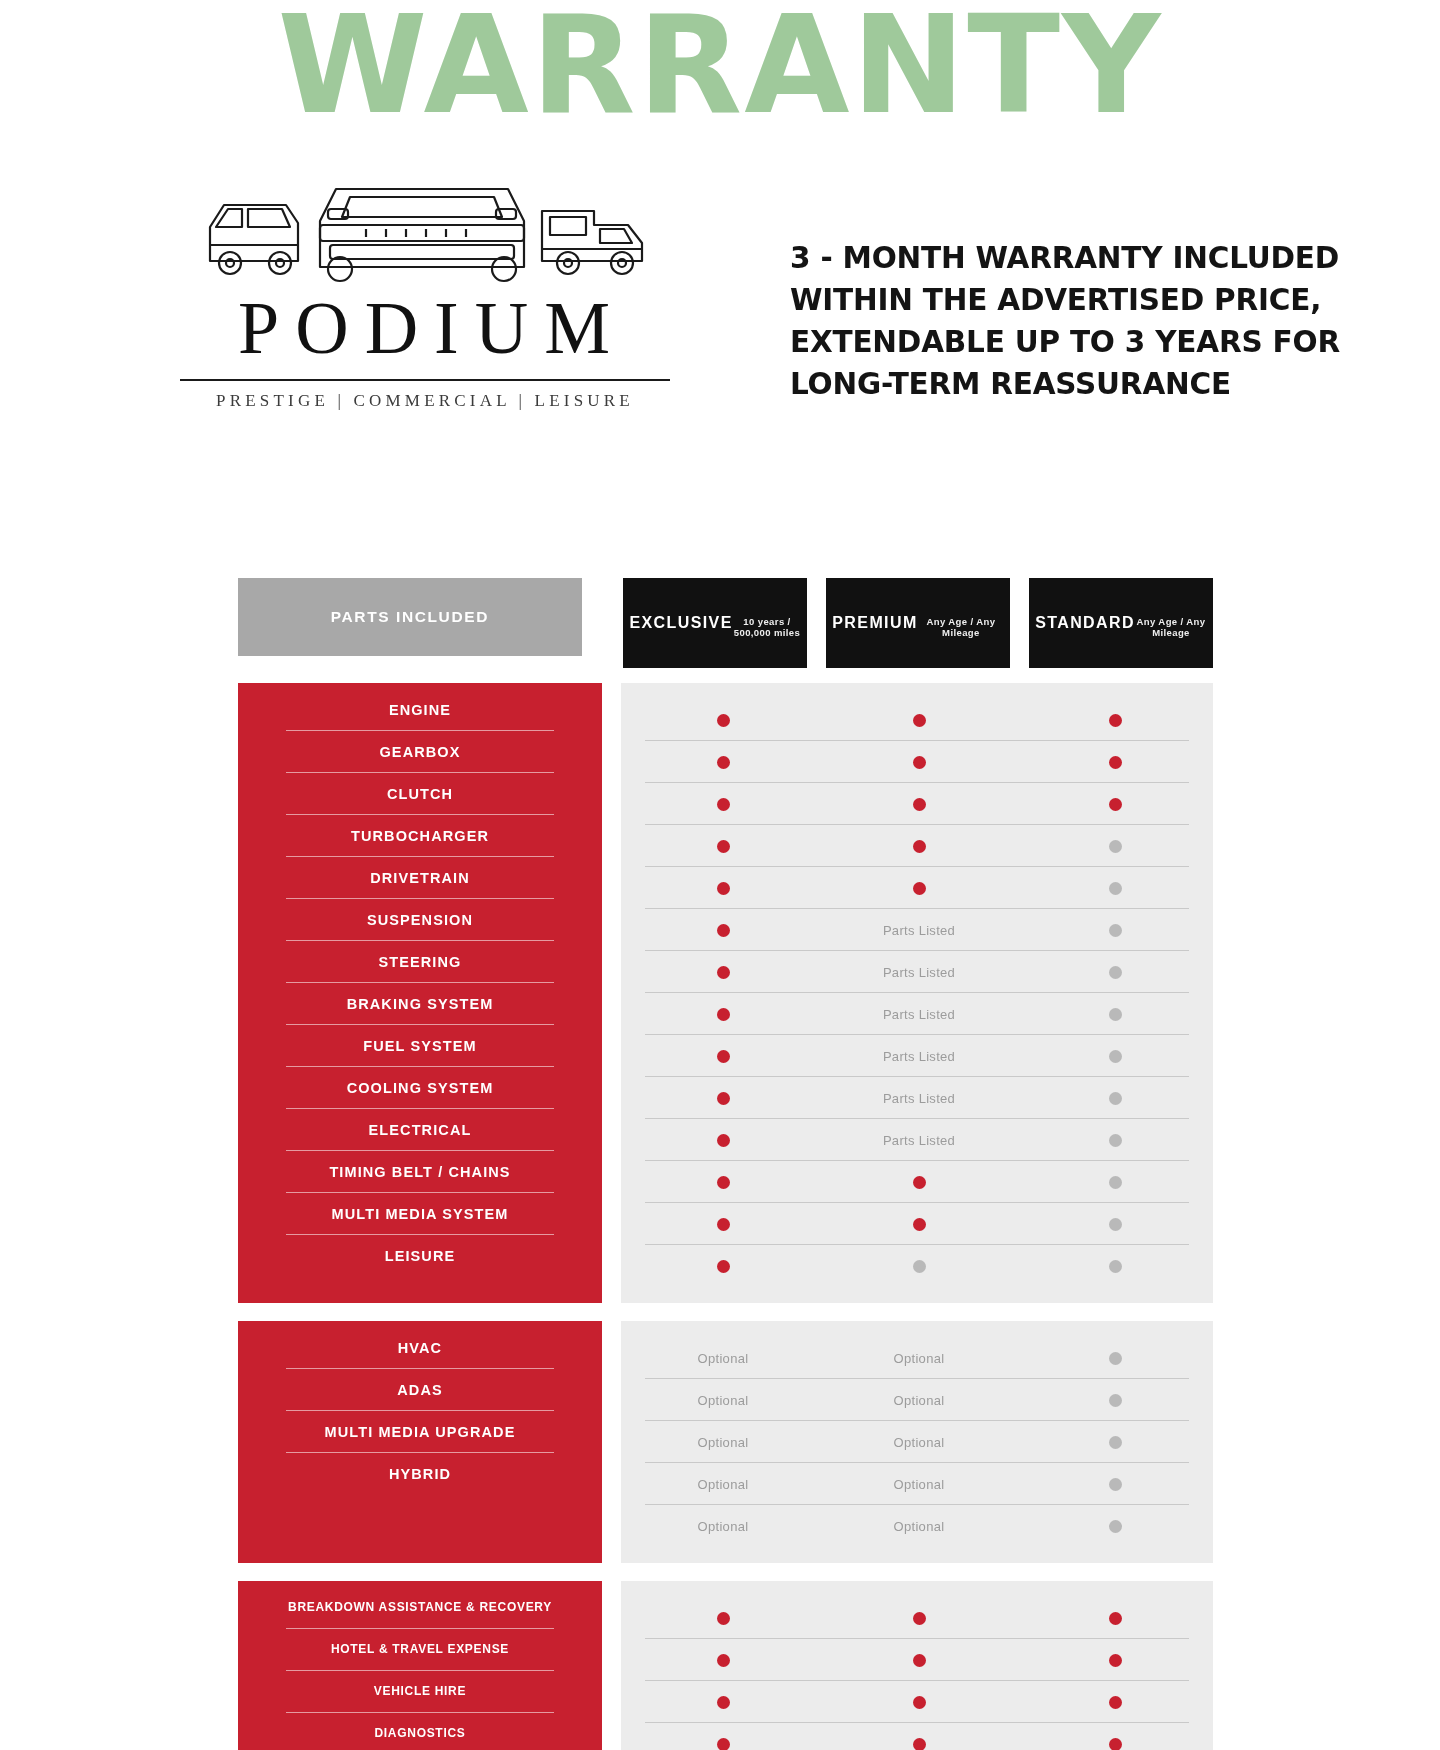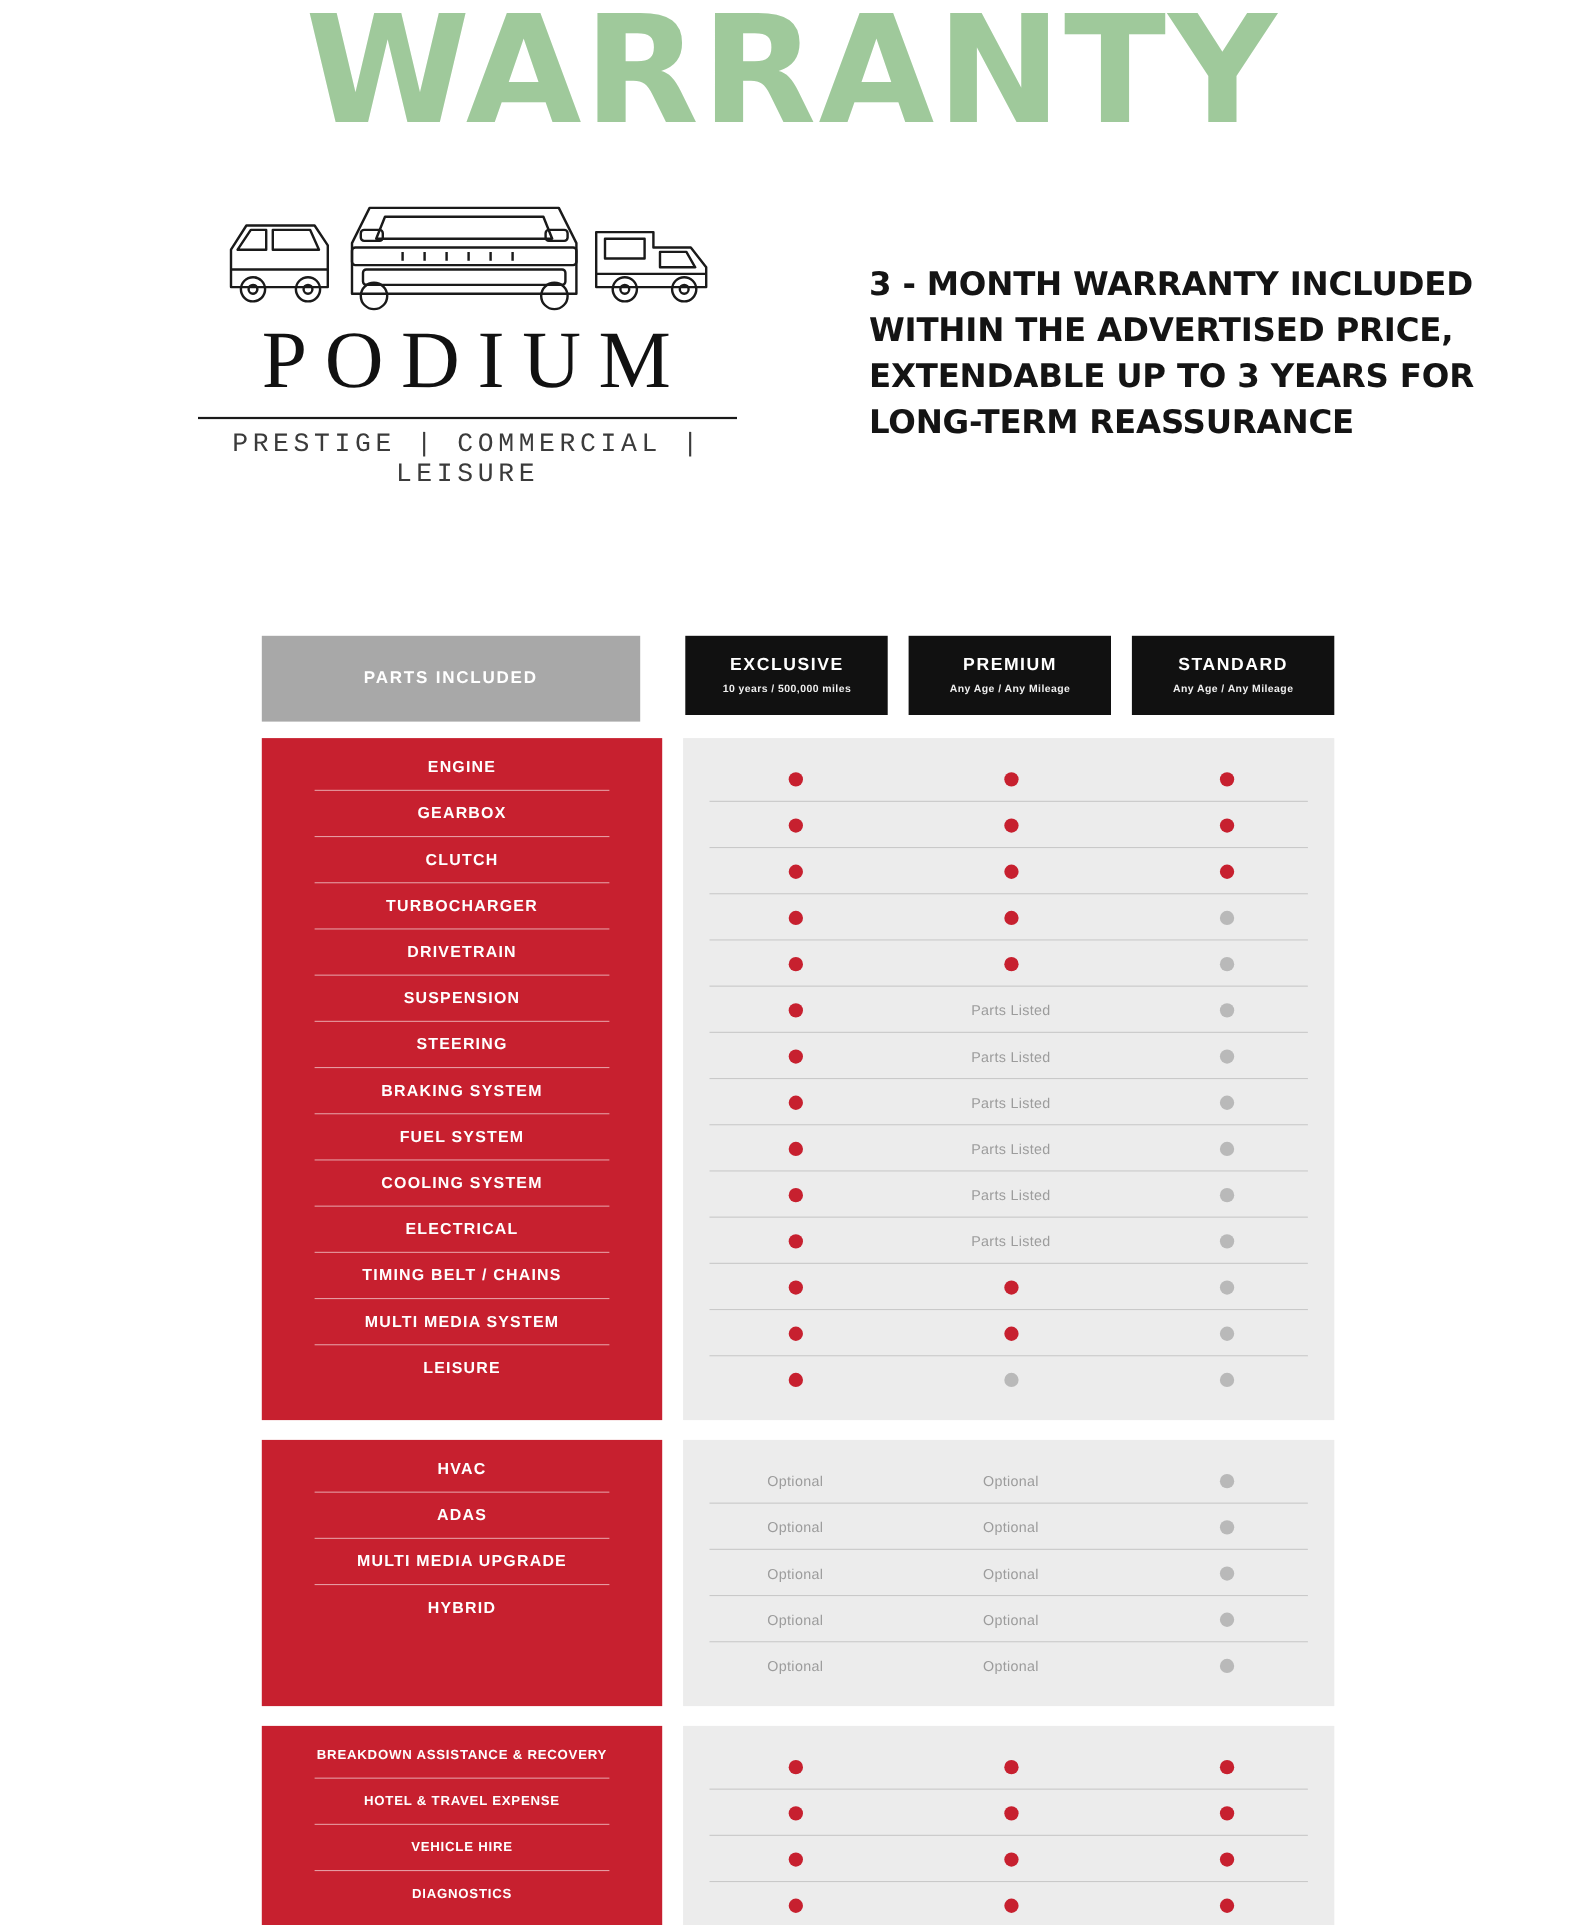--- a/index.html
+++ b/index.html
@@ -58,22 +58,22 @@
     line-height: 1;
     padding-left: 14px;
   }
   .logo-rule {
     width: 490px;
     height: 2px;
     background: #1a1a1a;
     margin: 14px auto 10px auto;
   }
   .logo-sub {
-    font-family: Liberation Mono, monospace;
-    font-size: 24px;
+    font-family: Liberation Serif, serif;
+    font-size: 17px;
     letter-spacing: 4.2px;
     color: #3b3b3b;
   }
 
   
   .headline {
     position: absolute;
     left: 790px;
     top: 238px;
     width: 630px;
@@ -108,23 +108,23 @@
     justify-content: center;
     height: 78px;
     font-weight: bold;
     font-size: 15.5px;
     letter-spacing: 1.6px;
   }
   .head-plan {
     width: 196px;
     background: #111111;
     color: #ffffff;
-    height: 72px;
-    display: flex;
-    flex-direction: column;
+    height: 90px;
+    display: flex;
+    flex-direction: row;
     align-items: center;
     justify-content: center;
     text-align: center;
     padding: 0 6px;
   }
   .head-plan .name {
     font-weight: bold;
     font-size: 16px;
     letter-spacing: 1.4px;
   }

